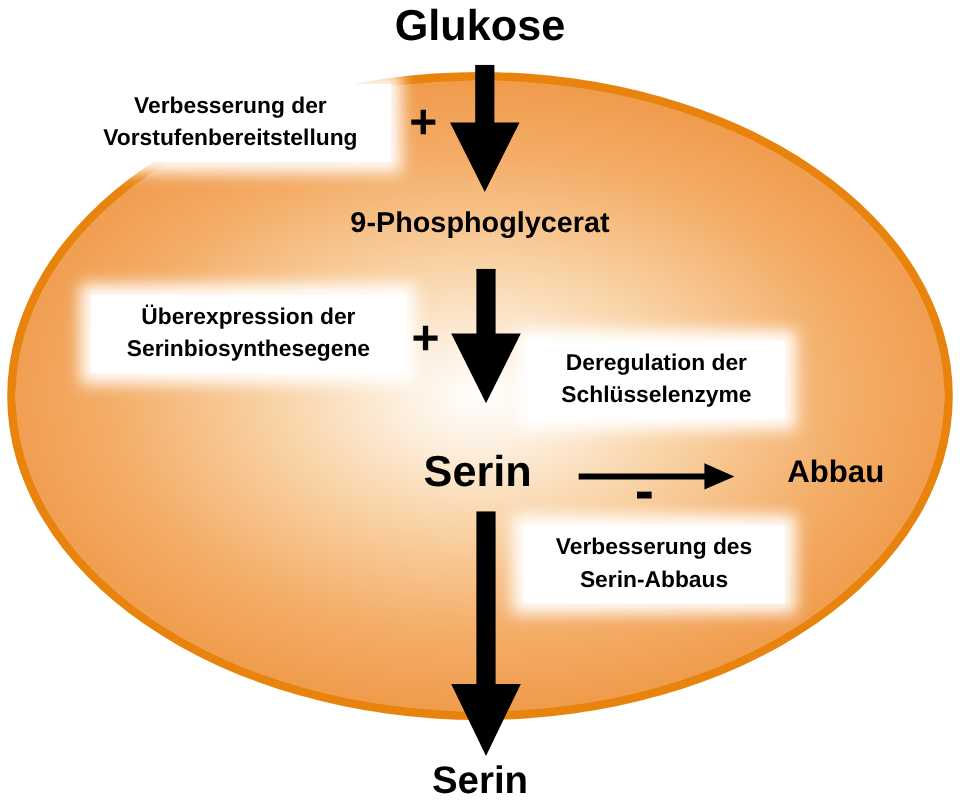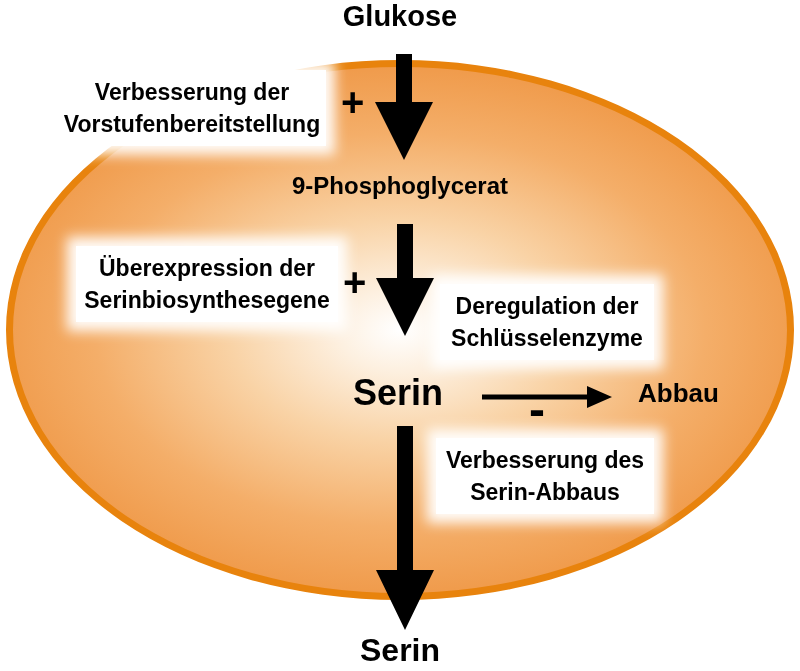--- a/index.html
+++ b/index.html
@@ -40,43 +40,43 @@
     font-weight: bold;
     color: #000;
     z-index: 4;
     white-space: nowrap;
   }
   .centered {
     left: 0;
     right: 0;
     text-align: center;
   }
-  .title-top    { top: 0px;   font-size: 29px; }
+  .title-top    { top: 0px;   font-size: 36px; }
   .node-3pg     { top: 172px; font-size: 24px; }
   .node-serin   { left: 353px; top: 372px; font-size: 36px; }
-  .node-abbau   { left: 638px; top: 378px; font-size: 26px; }
+  .node-abbau   { left: 656px; top: 378px; font-size: 26px; }
   .serin-bottom { top: 632px; font-size: 32px; }
   .sign {
     position: absolute;
     font-weight: bold;
     font-size: 40px;
     z-index: 5;
     line-height: 1;
   }
   .plus-top { left: 341px; top: 82px; }
   .plus-mid { left: 343px; top: 262px; }
   .minus-deg { left: 529px; top: 386px; font-size: 48px; }
   
   .infobox {
     position: absolute;
     z-index: 2;
     background: #ffffff;
     box-shadow: 0 0 12px 9px rgba(255,255,255,0.95);
     font-weight: bold;
-    font-size: 23px;
+    font-size: 19px;
     line-height: 1.4;
     text-align: center;
     white-space: pre-line;
     padding: 6px 4px;
     box-sizing: border-box;
   }
   .box-precursor      { left: 58px;  top: 70px;  width: 268px; }
   .box-overexpression { left: 76px;  top: 246px; width: 262px; }
   .box-deregulation   { left: 440px; top: 250px; width: 214px; margin-top: 34px; }
   .box-prevention     { left: 436px; top: 438px; width: 218px; }

